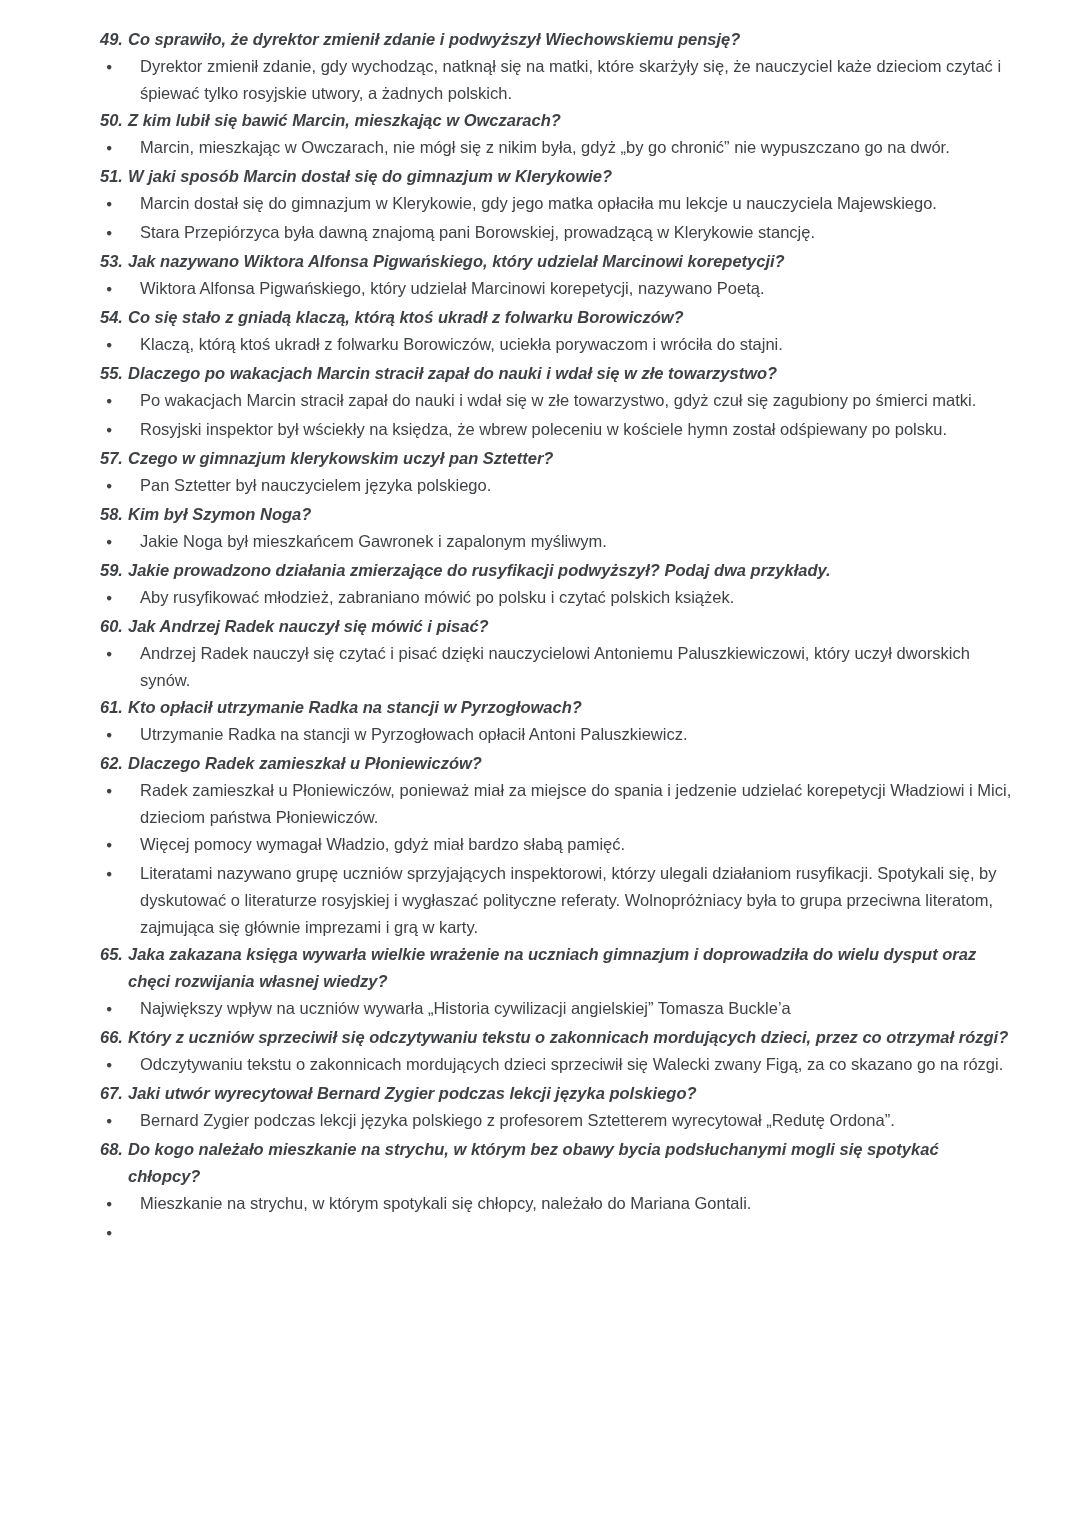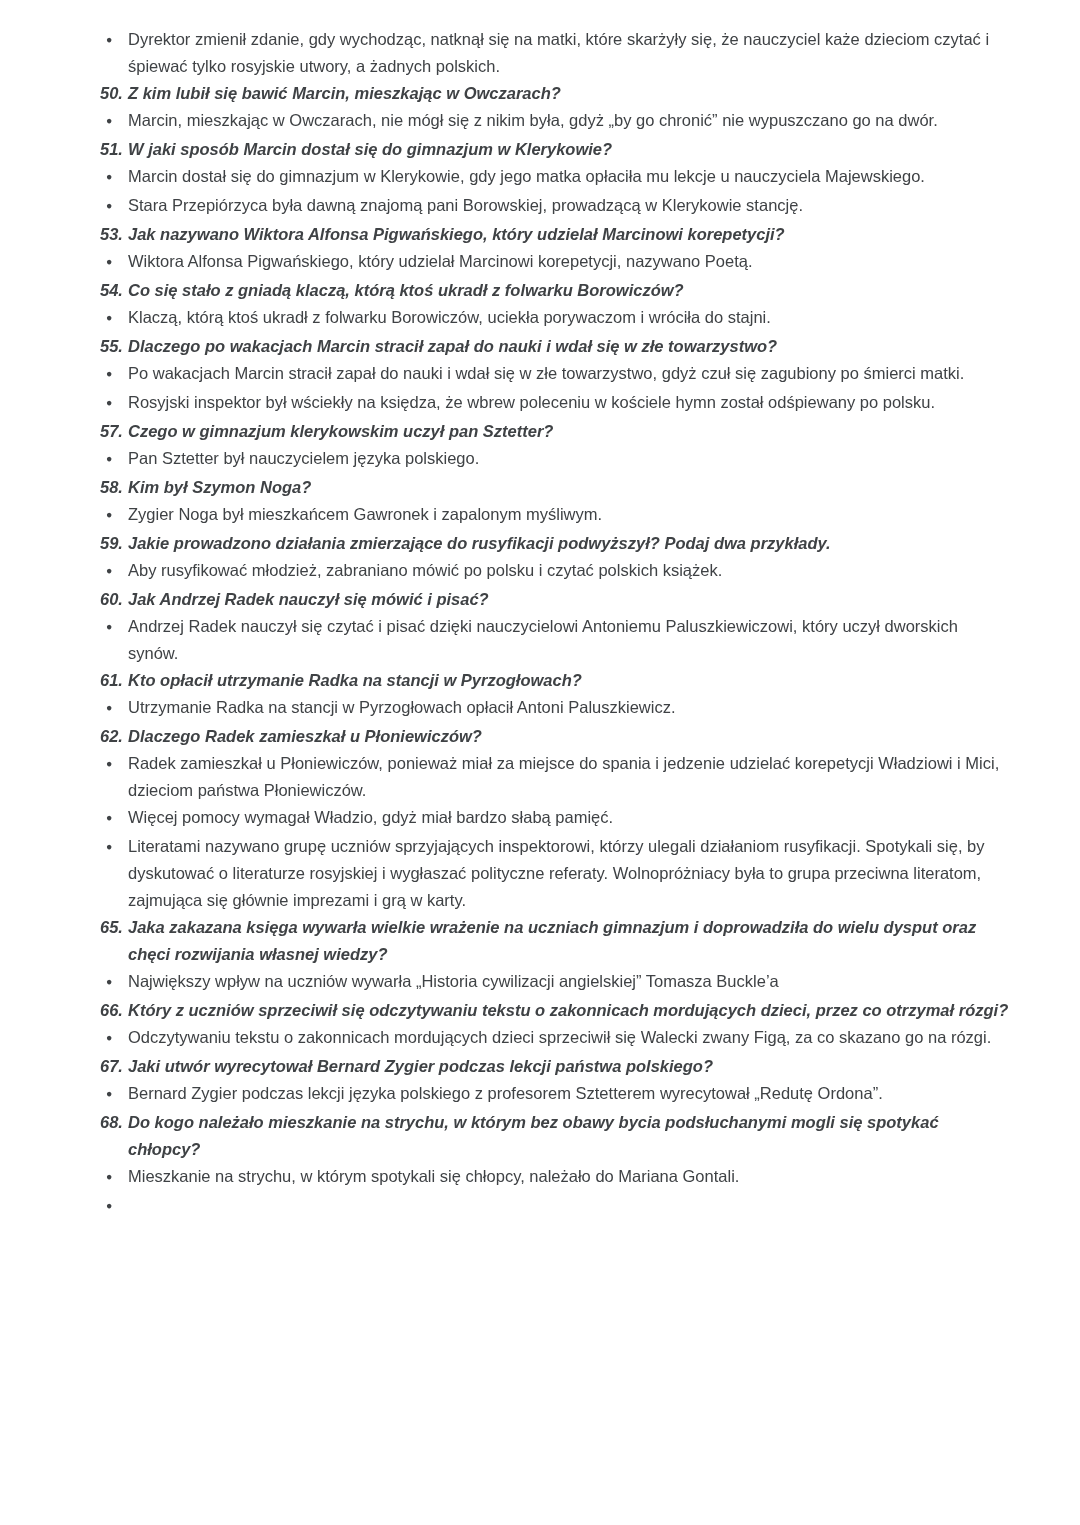--- a/index.html
+++ b/index.html
@@ -41,28 +41,33 @@
   .a-marker .dot {
     display: inline-block;
     font-size: 10.5px;
     transform: translate(6px, -2px);
     font-style: normal;
     font-weight: normal;
   }
   .a-text {
     flex: 1;
     min-width: 0;
+    margin-left: 12px;
   }
 </style>
 </head>
 <body>
 
 <div class="page">
   <div id="qa-list">
   <div class="qa-item">
+    <div class="q-row">
+      <span class="q-num">49.</span>
+      <span class="q-text">Co sprawiło, że dyrektor zmienił zdanie i podwyższył Wiechowskiemu pensję?</span>
+    </div>
     <div class="answers">
   <div class="a-row">
     <span class="a-marker"><span class="dot">●</span></span>
     <span class="a-text">Dyrektor zmienił zdanie, gdy wychodząc, natknął się na matki, które skarżyły się, że nauczyciel każe dzieciom czytać i śpiewać tylko rosyjskie utwory, a żadnych polskich.</span>
   </div>
 </div>
   </div>
 
   <div class="qa-item">
     <div class="q-row">
@@ -161,21 +166,21 @@
   </div>
 
   <div class="qa-item">
     <div class="q-row">
       <span class="q-num">58.</span>
       <span class="q-text">Kim był Szymon Noga?</span>
     </div>
     <div class="answers">
   <div class="a-row">
     <span class="a-marker"><span class="dot">●</span></span>
-    <span class="a-text">Zygier Noga był mieszkańcem Gawronek i zapalonym myśliwym.</span>
+    <span class="a-text">Jakie Noga był mieszkańcem Gawronek i zapalonym myśliwym.</span>
   </div>
 </div>
   </div>
 
   <div class="qa-item">
     <div class="q-row">
       <span class="q-num">59.</span>
       <span class="q-text">Jakie prowadzono działania zmierzające do rusyfikacji podwyższył? Podaj dwa przykłady.</span>
     </div>
     <div class="answers">
@@ -265,21 +270,21 @@
   <div class="a-row">
     <span class="a-marker"><span class="dot">●</span></span>
     <span class="a-text">Odczytywaniu tekstu o zakonnicach mordujących dzieci sprzeciwił się Walecki zwany Figą, za co skazano go na rózgi.</span>
   </div>
 </div>
   </div>
 
   <div class="qa-item">
     <div class="q-row">
       <span class="q-num">67.</span>
-      <span class="q-text">Jaki utwór wyrecytował Bernard Zygier podczas lekcji państwa polskiego?</span>
+      <span class="q-text">Jaki utwór wyrecytował Bernard Zygier podczas lekcji języka polskiego?</span>
     </div>
     <div class="answers">
   <div class="a-row">
     <span class="a-marker"><span class="dot">●</span></span>
     <span class="a-text">Bernard Zygier podczas lekcji języka polskiego z profesorem Sztetterem wyrecytował „Redutę Ordona”.</span>
   </div>
 </div>
   </div>
 
   <div class="qa-item">

